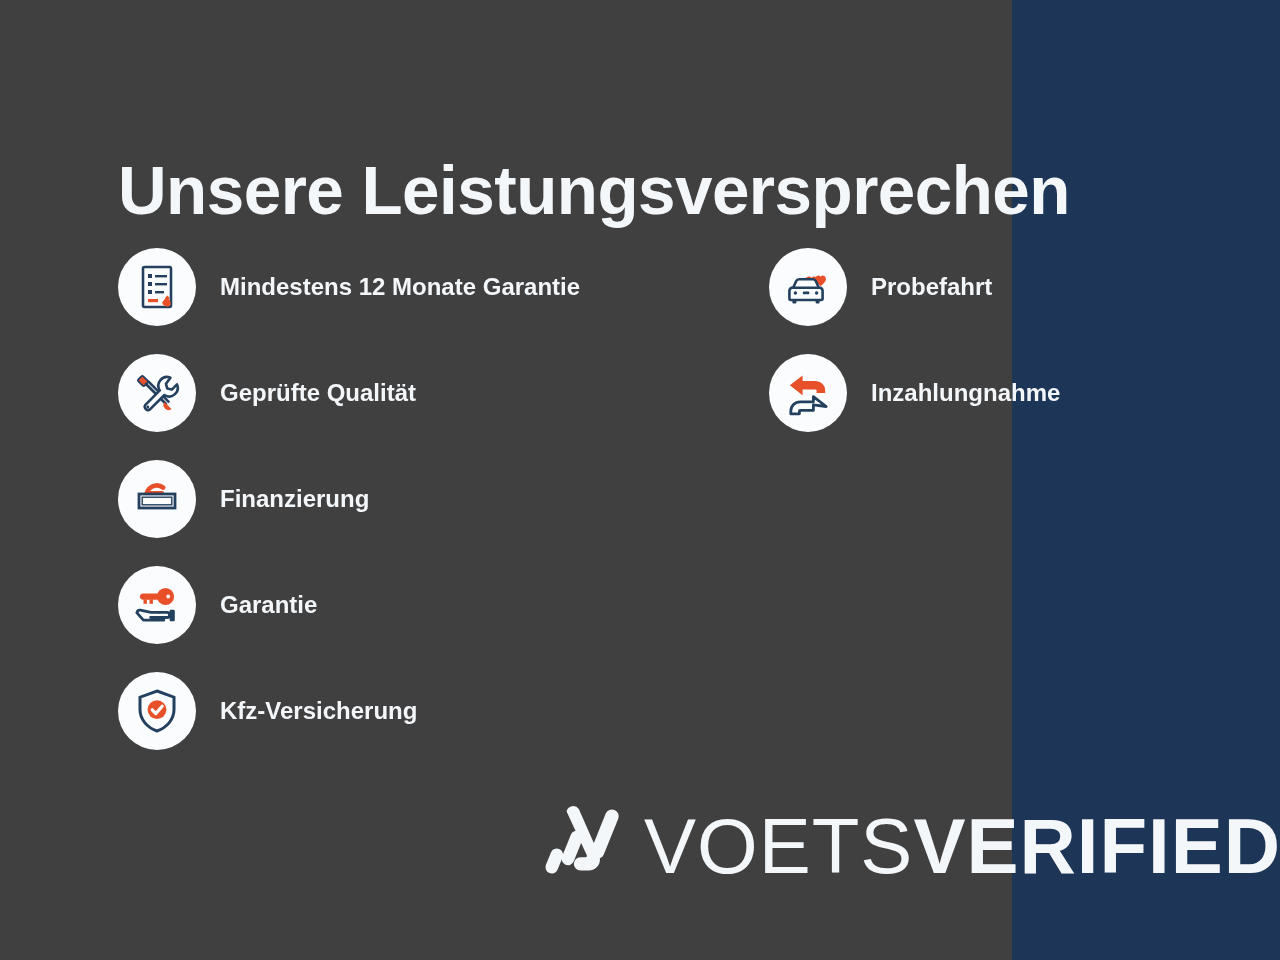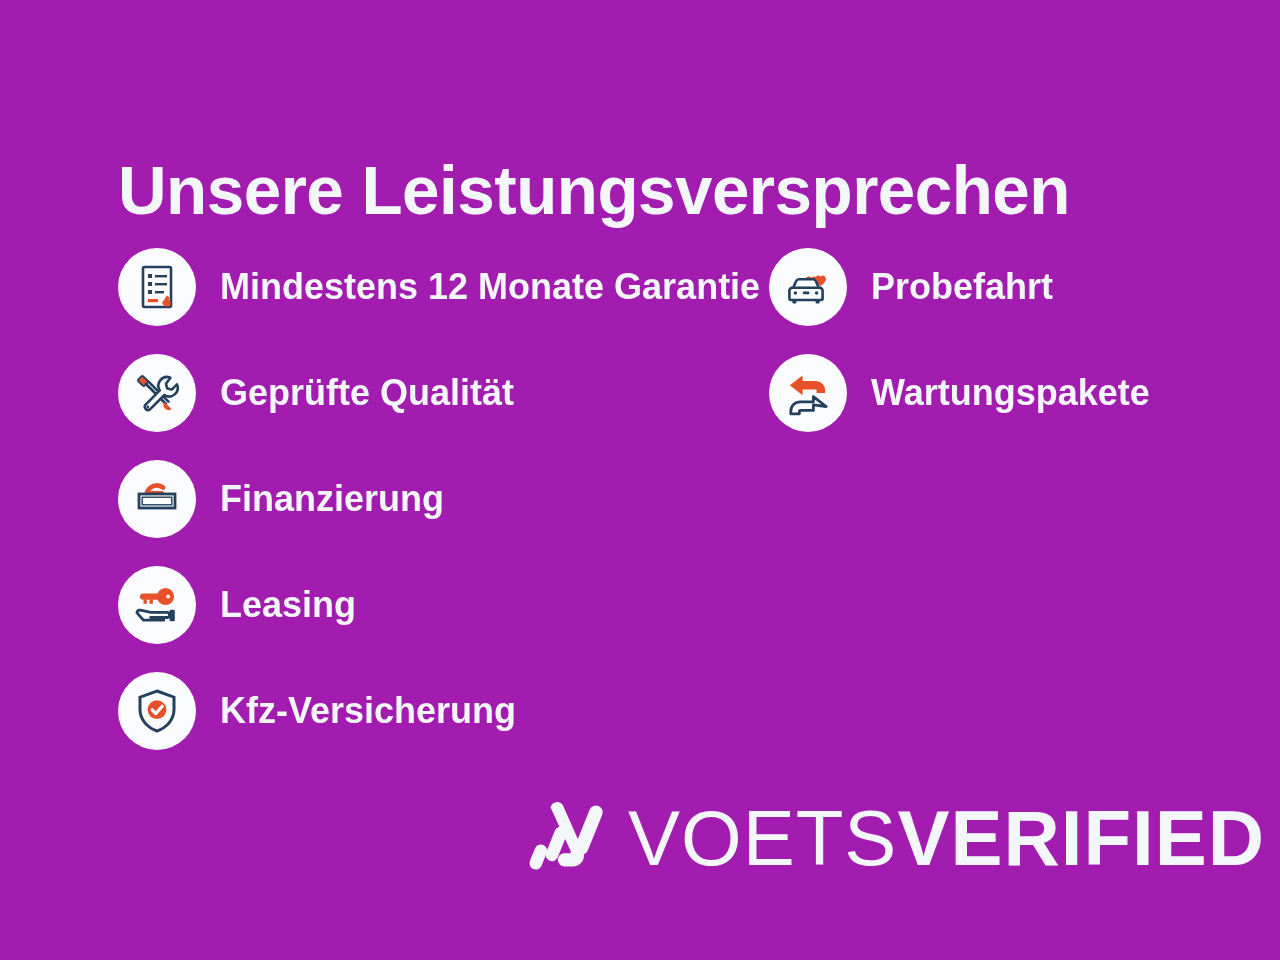--- a/index.html
+++ b/index.html
@@ -9,23 +9,23 @@
   body {
     width: 1280px;
     height: 960px;
     overflow: hidden;
     background: #1d3557;
     font-family: "Liberation Sans", sans-serif;
     -webkit-font-smoothing: antialiased;
   }
   .promo-banner {
     position: relative;
-    width: 1280px;
+    width: 1012px;
     height: 960px;
-    background: #a21caf;
+    background: #404040;
     box-sizing: border-box;
   }
 
   
   .banner-title {
     position: absolute;
     left: 118px;
     top: 104px;
     width: 1070px;
     font-size: 68px;
@@ -69,35 +69,36 @@
     align-items: center;
     justify-content: center;
   }
   .feature-icon-circle svg {
     width: 48px;
     height: 48px;
     display: block;
   }
   .feature-label {
     margin-left: 24px;
-    font-size: 36px;
+    font-size: 24px;
     line-height: 40px;
     font-weight: 700;
     color: #f4f7fa;
     font-family: "Liberation Sans Narrow", "Liberation Sans", sans-serif;
     white-space: nowrap;
     letter-spacing: 0px;
   }
 
   
   .brand-logo {
     position: absolute;
-    left: 520px;
+    left: 536px;
     top: 798px;
     display: flex;
+    align-items: center;
     height: 96px;
   }
   .logo-mark {
     width: 88px;
     height: 88px;
     flex: 0 0 auto;
   }
   .logo-mark svg { display: block; width: 88px; height: 88px; }
   .logo-wordmark {
     margin-left: 20px;
@@ -186,21 +187,21 @@
               <rect x="10.5" y="18.4" width="3.4" height="4.4" fill="#e8502a"></rect>
               <rect x="16.5" y="18.4" width="3.4" height="4.4" fill="#e8502a"></rect>
 
               <path d="M4 31.5 a3 3 0 0 1 3.4-2.3 l10.5 2.1 h7.8" fill="none" stroke="#24405f" stroke-width="2.8" stroke-linecap="round"></path>
               <path d="M25.7 31.3 h8.2 a2.6 2.6 0 0 1 0 5.2 H17.6" fill="none" stroke="#24405f" stroke-width="2.8" stroke-linecap="round"></path>
               <path d="M4 31.8 l6.4 7.4 h20.4" fill="none" stroke="#24405f" stroke-width="2.8" stroke-linecap="round" stroke-linejoin="round"></path>
               <rect x="36.6" y="28.8" width="5.2" height="11.4" rx="1.2" fill="#24405f"></rect>
             </svg>
           </span>
         </div>
-        <div class="feature-label">Leasing</div>
+        <div class="feature-label">Garantie</div>
       </div>
 
       <div class="feature-item">
         <div class="feature-icon-circle">
           <span>
             <svg viewBox="0 0 48 48">
               <path d="M24 4 L41 10.2 v12.4 C41 32.8 33.6 40.6 24 44 C14.4 40.6 7 32.8 7 22.6 V10.2z" fill="none" stroke="#24405f" stroke-width="3"></path>
               <circle cx="24" cy="22.6" r="9.4" fill="#e8502a"></circle>
               <path d="M19.2 22.8 l3.6 3.8 6.4-7.4" fill="none" stroke="#fbfcfd" stroke-width="3.2" stroke-linecap="round" stroke-linejoin="round"></path>
             </svg>
@@ -239,21 +240,21 @@
         <div class="feature-icon-circle">
           <span>
             <svg viewBox="0 0 48 48">
 
               <path d="M18.6 6.4 V12 h13.2 a9.4 9.4 0 0 1 9.4 9.4 V24 h-8.6 v-2.6 a0.8 0.8 0 0 0-0.8-0.8 H18.6 V26.2 L5.8 16.3z" fill="#e8502a"></path>
 
               <path d="M29.4 21.8 V27.4 H16.2 a0.8 0.8 0 0 0-0.8 0.8 V30.8 H6.8 V28.2 a9.4 9.4 0 0 1 9.4-9.4 h13.2 V13.6 L42.2 23.5z" transform="translate(0 14)" fill="none" stroke="#24405f" stroke-width="2.8" stroke-linejoin="round"></path>
             </svg>
           </span>
         </div>
-        <div class="feature-label">Wartungspakete</div>
+        <div class="feature-label">Inzahlungnahme</div>
       </div>
 
 
     </div>
   </div>
 
   <div class="brand-logo">
     <span class="logo-mark">
       <svg viewBox="0 0 88 88">
         <g fill="#f4f7fa">

